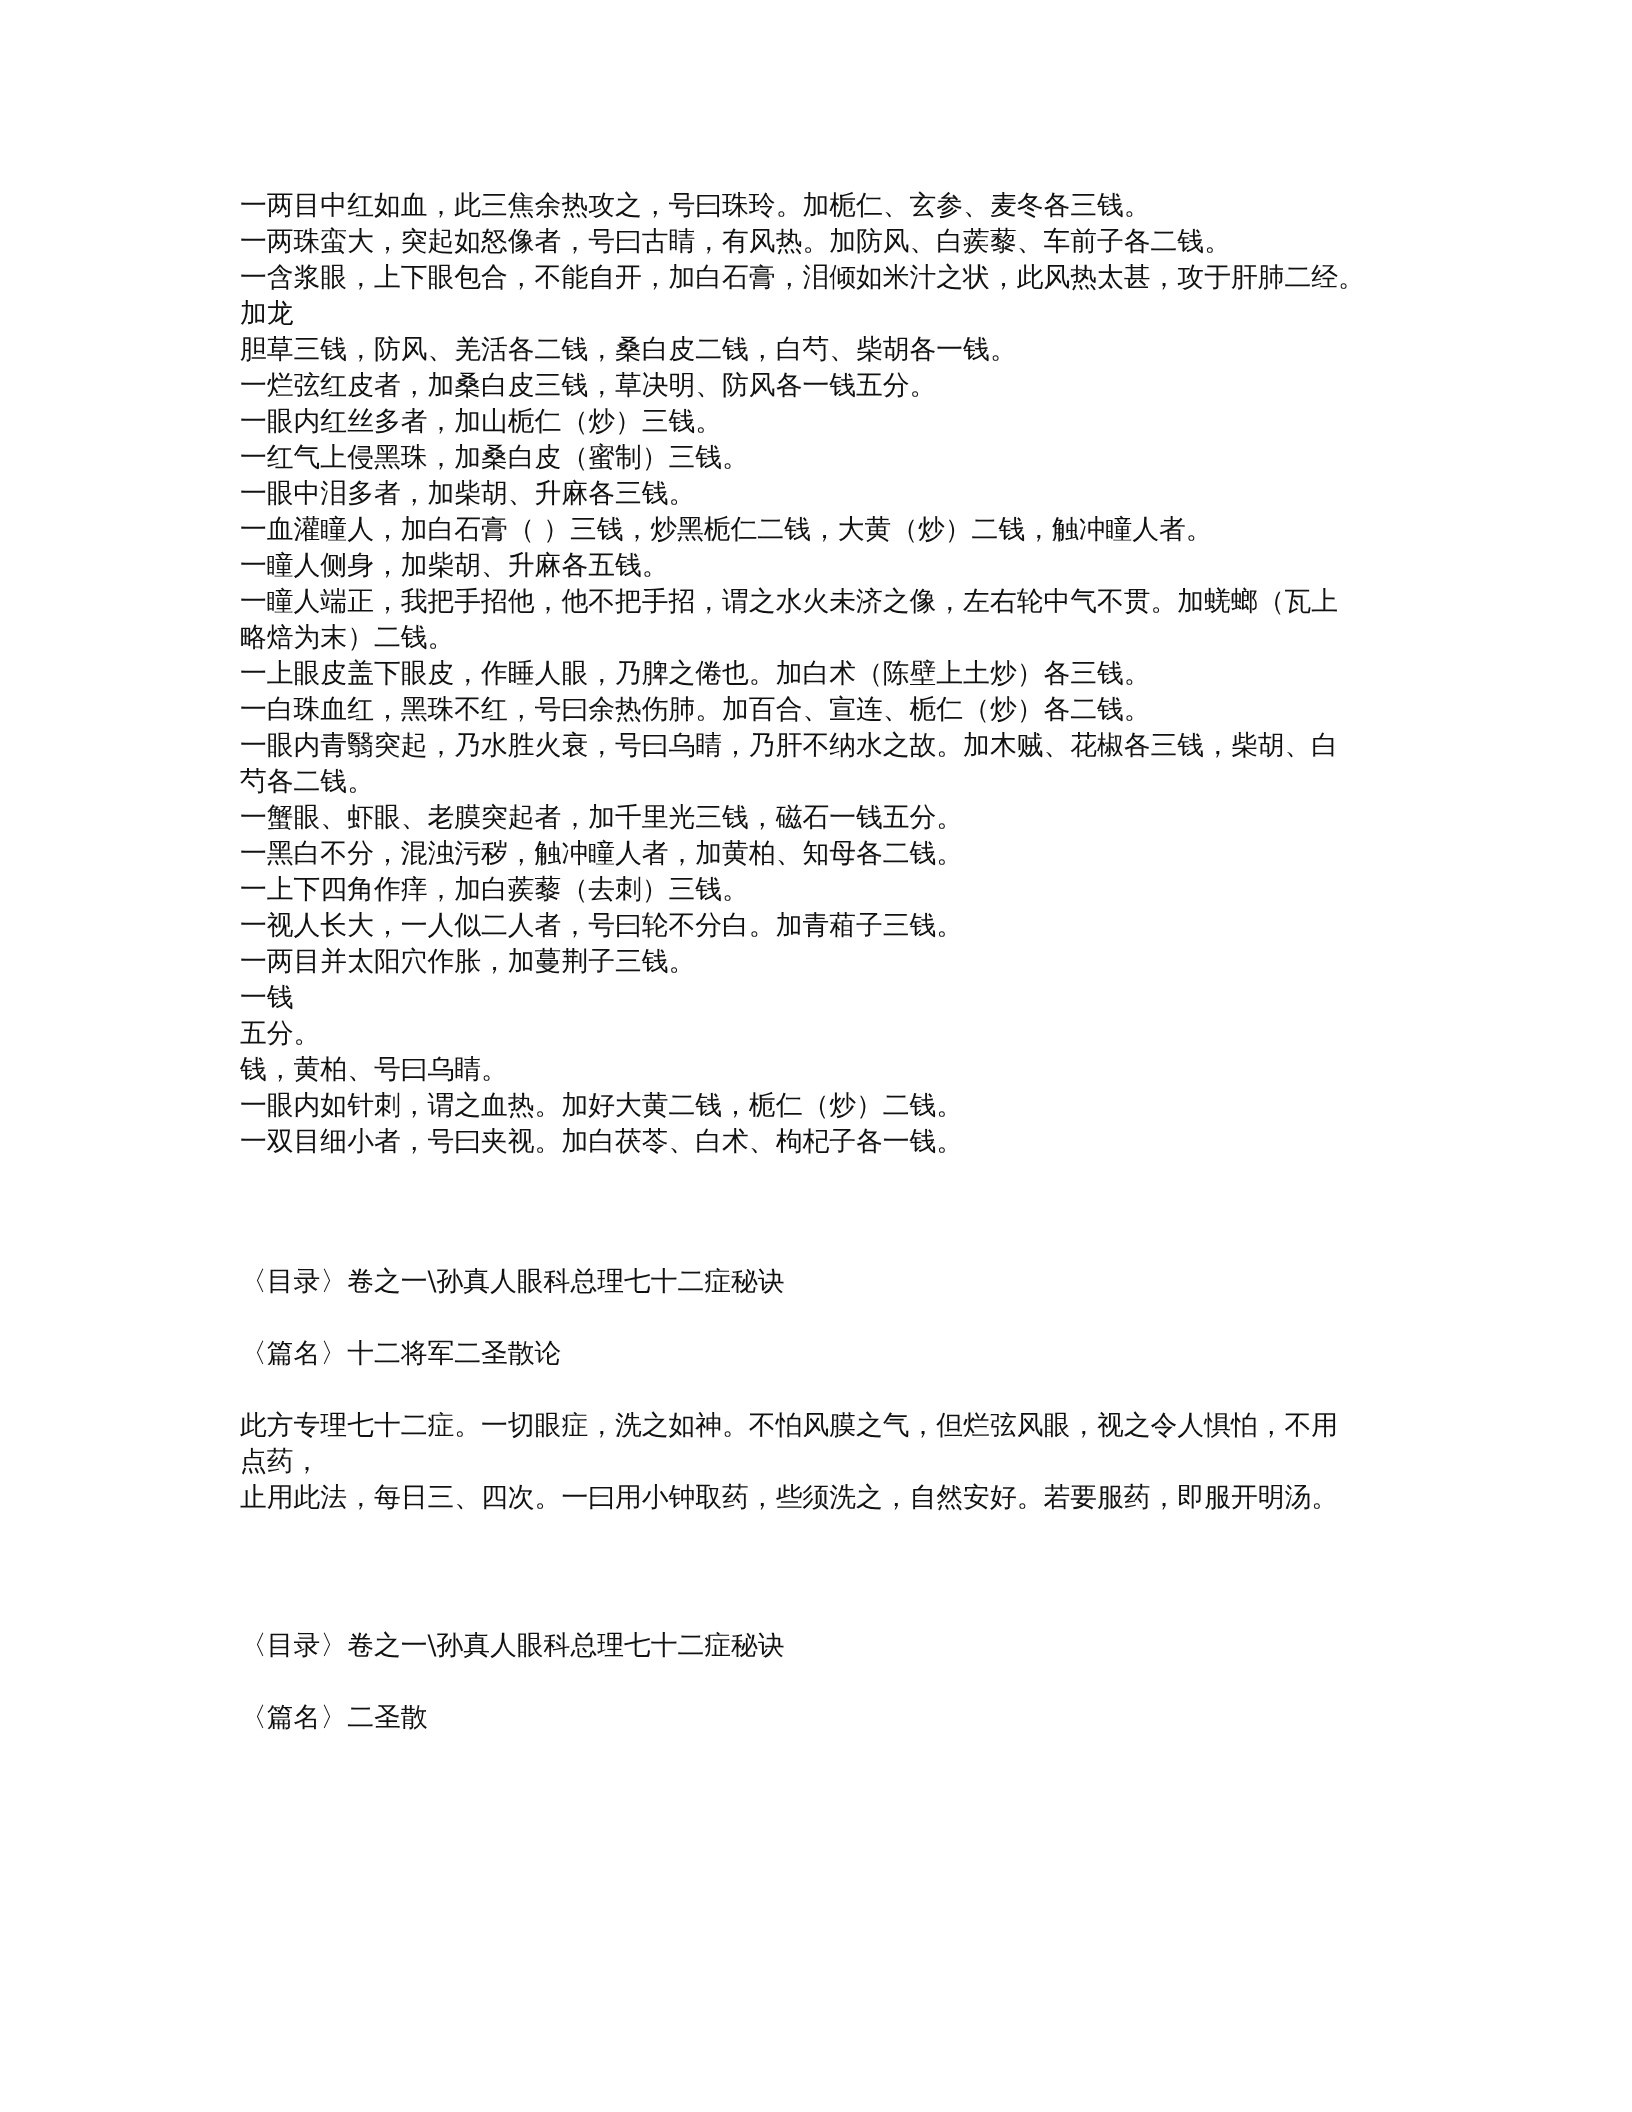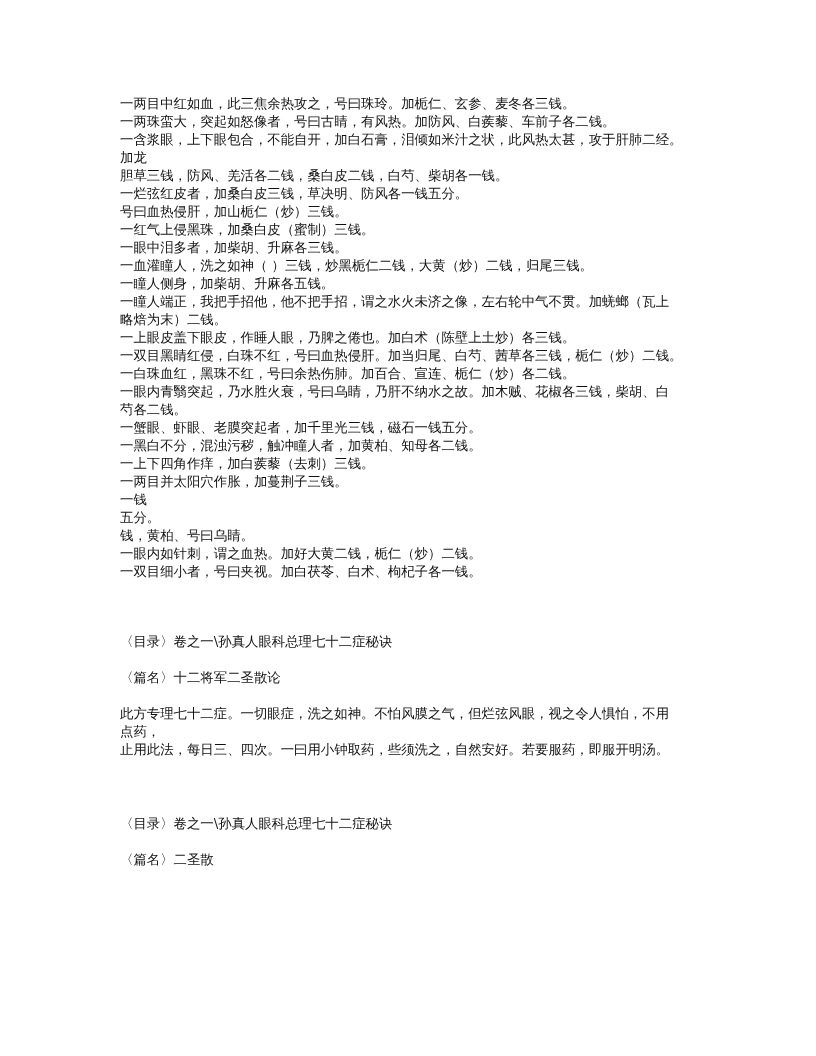--- a/index.html
+++ b/index.html
@@ -25,35 +25,35 @@
 
 <div class="page">
 
   <div class="section">
     <p class="line">一两目中红如血，此三焦余热攻之，号曰珠玲。加栀仁、玄参、麦冬各三钱。</p>
     <p class="line">一两珠蛮大，突起如怒像者，号曰古睛，有风热。加防风、白蒺藜、车前子各二钱。</p>
     <p class="line">一含浆眼，上下眼包合，不能自开，加白石膏，泪倾如米汁之状，此风热太甚，攻于肝肺二经。</p>
     <p class="line">加龙</p>
     <p class="line">胆草三钱，防风、羌活各二钱，桑白皮二钱，白芍、柴胡各一钱。</p>
     <p class="line">一烂弦红皮者，加桑白皮三钱，草决明、防风各一钱五分。</p>
-    <p class="line">号曰血热侵肝，加山栀仁（炒）三钱。</p>
+    <p class="line">一眼内红丝多者，加山栀仁（炒）三钱。</p>
     <p class="line">一红气上侵黑珠，加桑白皮（蜜制）三钱。</p>
     <p class="line">一眼中泪多者，加柴胡、升麻各三钱。</p>
-    <p class="line">一血灌瞳人，洗之如神（ ）三钱，炒黑栀仁二钱，大黄（炒）二钱，归尾三钱。</p>
+    <p class="line">一血灌瞳人，加白石膏（ ）三钱，炒黑栀仁二钱，大黄（炒）二钱，触冲瞳人者。</p>
     <p class="line">一瞳人侧身，加柴胡、升麻各五钱。</p>
     <p class="line">一瞳人端正，我把手招他，他不把手招，谓之水火未济之像，左右轮中气不贯。加蜣螂（瓦上</p>
     <p class="line">略焙为末）二钱。</p>
     <p class="line">一上眼皮盖下眼皮，作睡人眼，乃脾之倦也。加白术（陈壁上土炒）各三钱。</p>
-    <p class="line">一双目黑睛红侵，白珠不红，号曰血热侵肝。加当归尾、白芍、茜草各三钱，栀仁（炒）二钱。</p>
     <p class="line">一白珠血红，黑珠不红，号曰余热伤肺。加百合、宣连、栀仁（炒）各二钱。</p>
     <p class="line">一眼内青翳突起，乃水胜火衰，号曰乌睛，乃肝不纳水之故。加木贼、花椒各三钱，柴胡、白</p>
     <p class="line">芍各二钱。</p>
     <p class="line">一蟹眼、虾眼、老膜突起者，加千里光三钱，磁石一钱五分。</p>
     <p class="line">一黑白不分，混浊污秽，触冲瞳人者，加黄柏、知母各二钱。</p>
     <p class="line">一上下四角作痒，加白蒺藜（去刺）三钱。</p>
+    <p class="line">一视人长大，一人似二人者，号曰轮不分白。加青葙子三钱。</p>
     <p class="line">一两目并太阳穴作胀，加蔓荆子三钱。</p>
     <p class="line">一钱</p>
     <p class="line">五分。</p>
     <p class="line">钱，黄柏、号曰乌睛。</p>
     <p class="line">一眼内如针刺，谓之血热。加好大黄二钱，栀仁（炒）二钱。</p>
     <p class="line">一双目细小者，号曰夹视。加白茯苓、白术、枸杞子各一钱。</p>
   </div>
 
   <div class="gap-large"></div>
 

